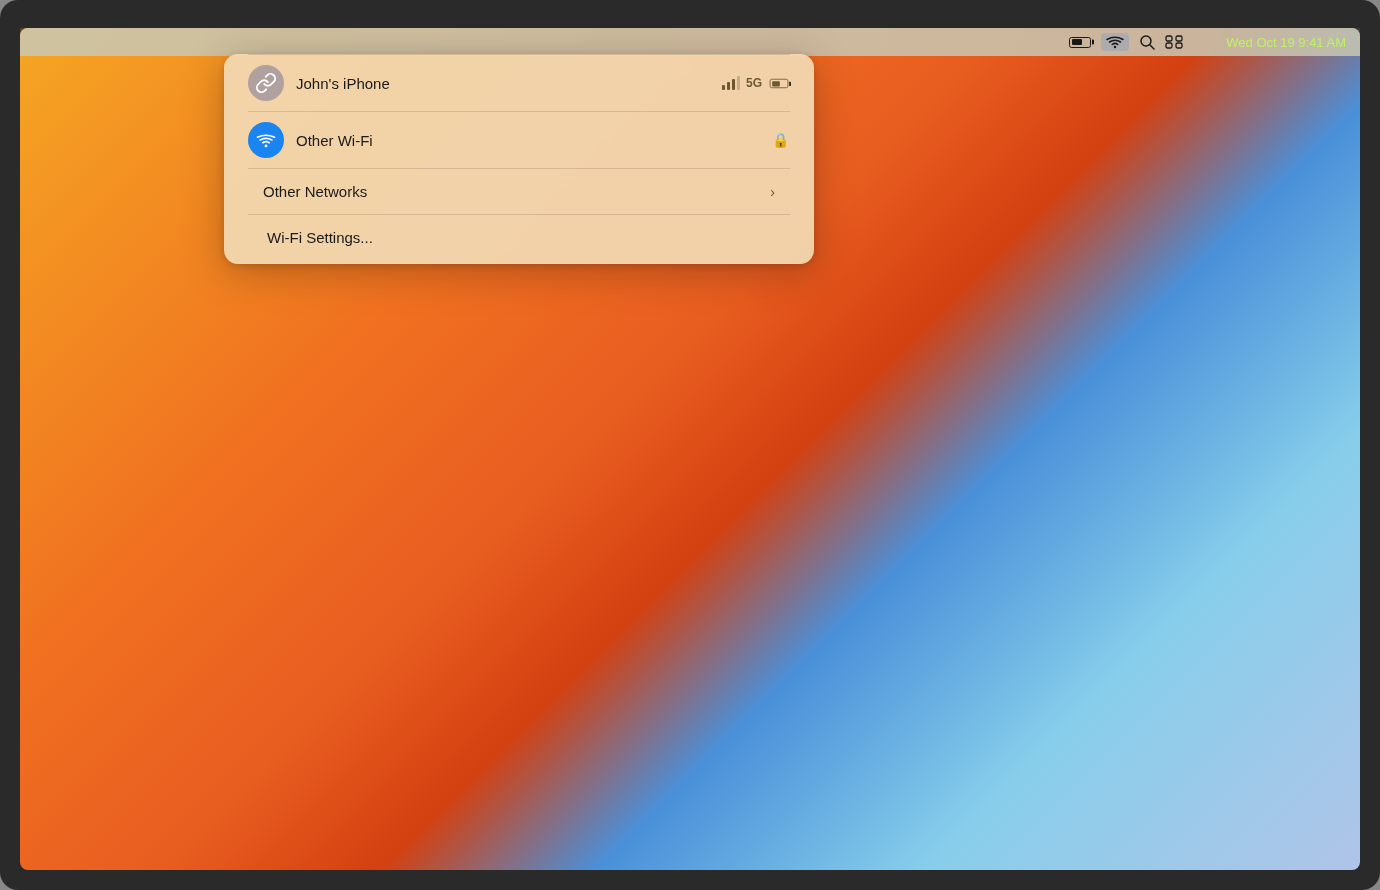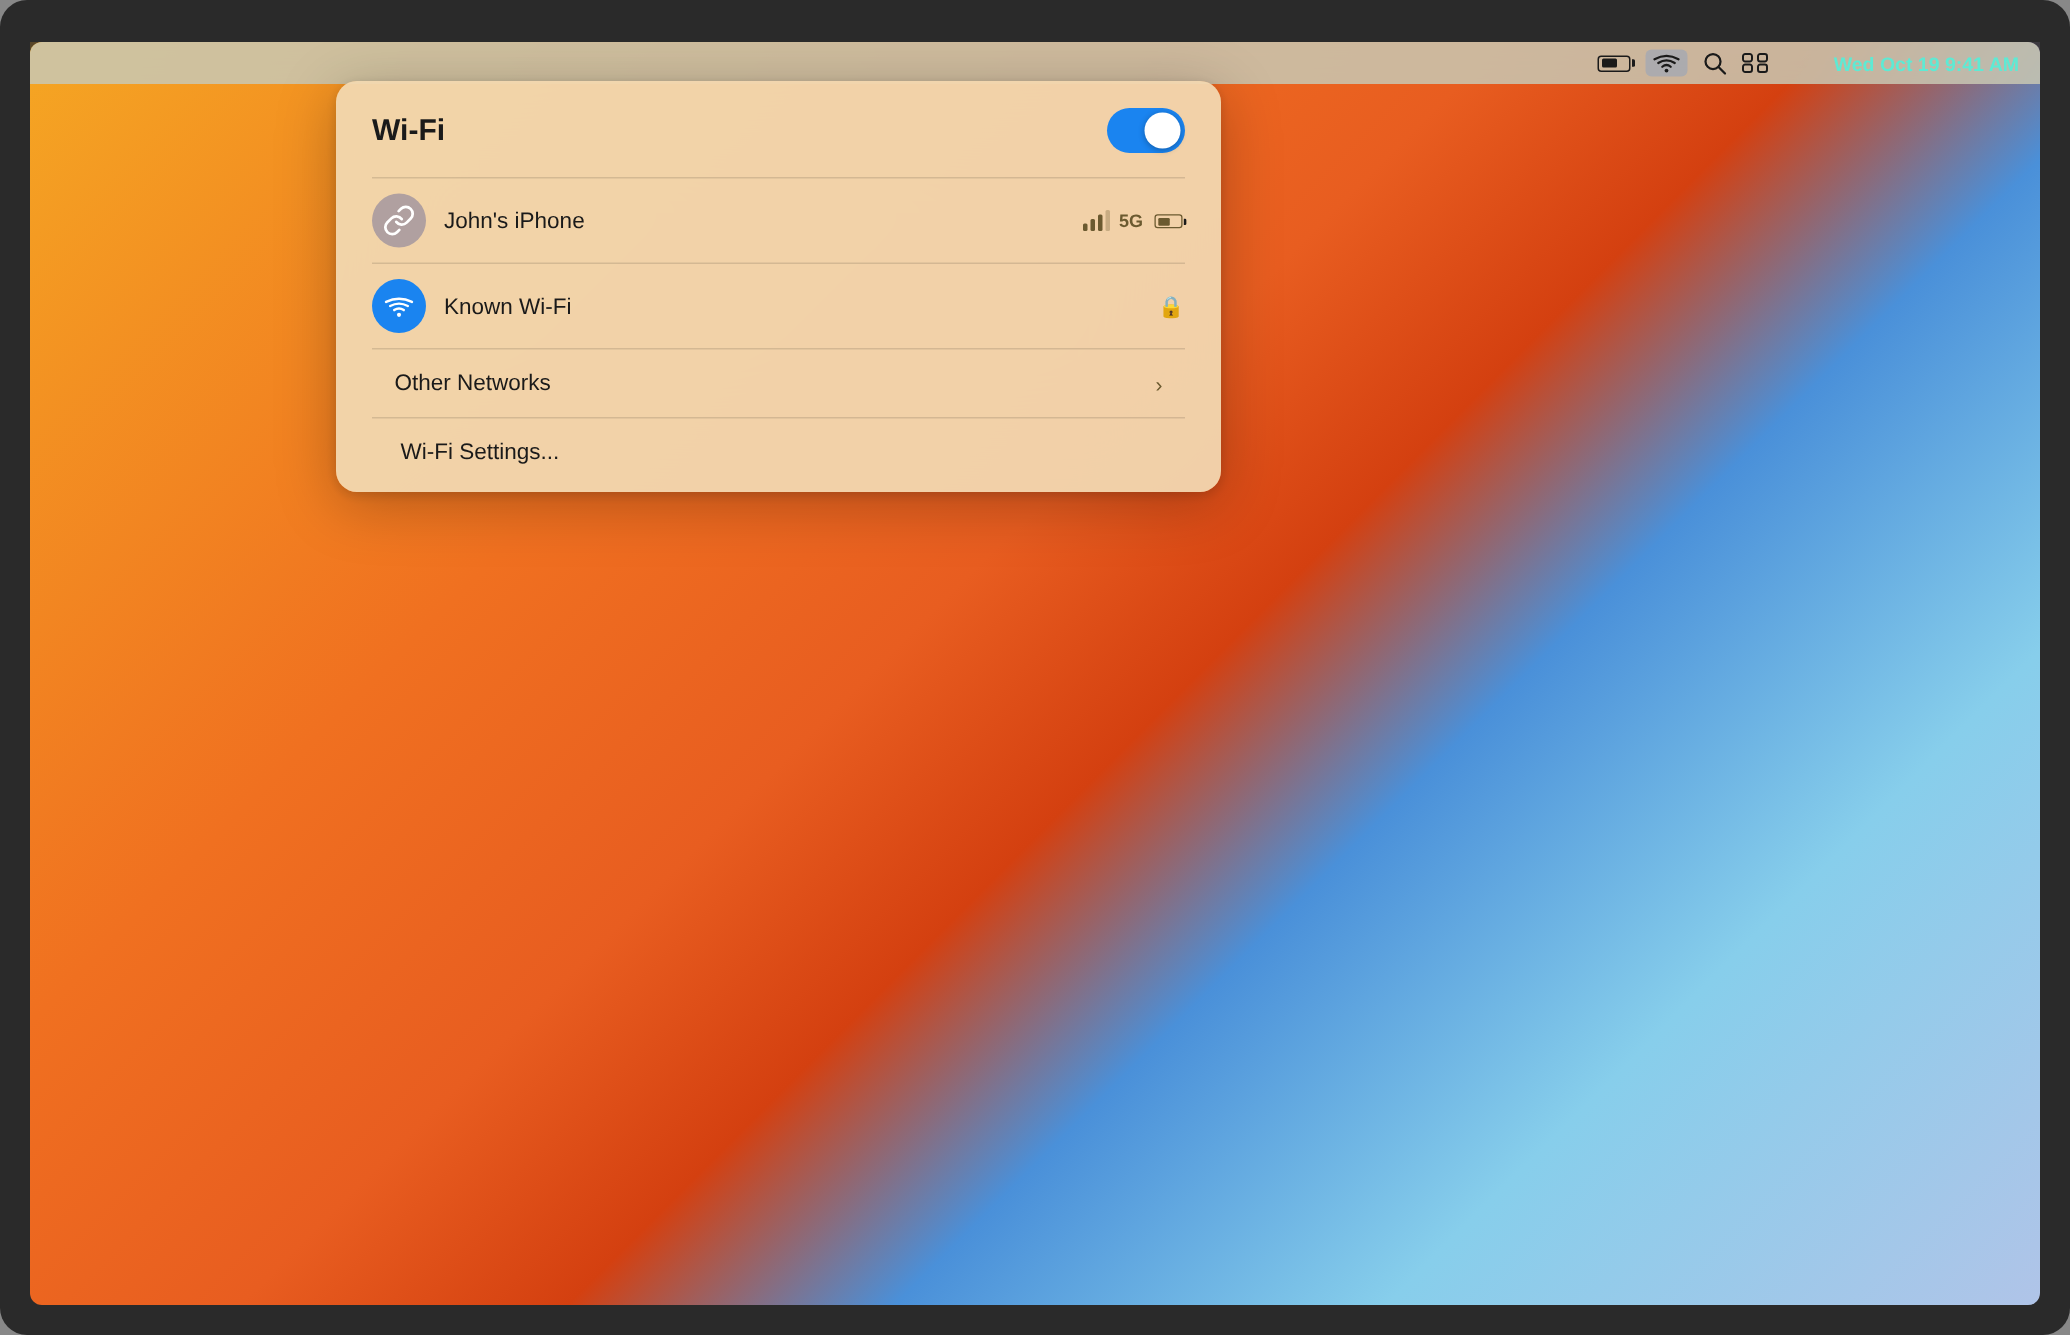--- a/index.html
+++ b/index.html
@@ -86,22 +86,22 @@
     }
 
     .menubar-icon.active {
       background: rgba(100, 150, 220, 0.3);
       border-radius: 4px;
       padding: 2px 5px;
     }
 
     .menubar-time {
       font-size: 13px;
-      font-weight: 700;
-      color: #5eead4;
+      font-weight: 400;
+      color: #bef264;
       white-space: nowrap;
       margin-left: 33px;
     }
 
     
     .battery-icon {
       display: flex;
       align-items: center;
       gap: 2px;
     }
@@ -349,26 +349,20 @@
             <rect x="11" y="8" width="6" height="5" rx="1.5" stroke="#1a1a1a" stroke-width="1.3" fill="none"></rect>
           </svg>
         </div>
 
         <div class="menubar-time">Wed Oct 19  9:41 AM</div>
       </div>
     </div>
 
     <div class="popup">
 
-      <div class="popup-header">
-        <span class="popup-title">Wi-Fi</span>
-        <div class="toggle">
-          <div class="toggle-knob"></div>
-        </div>
-      </div>
 
       <div class="divider"></div>
 
 
       <div class="network-row">
         <div class="network-icon-wrap">
           <svg class="link-svg" viewBox="0 0 24 24">
             <path d="M10 13a5 5 0 0 0 7.54.54l3-3a5 5 0 0 0-7.07-7.07l-1.72 1.71" stroke="#fff" stroke-width="2" fill="none" stroke-linecap="round" stroke-linejoin="round"></path>
             <path d="M14 11a5 5 0 0 0-7.54-.54l-3 3a5 5 0 0 0 7.07 7.07l1.71-1.71" stroke="#fff" stroke-width="2" fill="none" stroke-linecap="round" stroke-linejoin="round"></path>
           </svg>
@@ -397,21 +391,21 @@
 
       <div class="network-row">
         <div class="network-icon-wrap blue">
           <svg class="wifi-svg" viewBox="0 0 22 16">
             <circle cx="11" cy="14.5" r="1.5" fill="white"></circle>
             <path d="M7.5 11 Q11 8.5 14.5 11" stroke="white" stroke-width="1.8" fill="none" stroke-linecap="round"></path>
             <path d="M4.5 8 Q11 4.5 17.5 8" stroke="white" stroke-width="1.8" fill="none" stroke-linecap="round"></path>
             <path d="M1.5 5 Q11 0.5 20.5 5" stroke="white" stroke-width="1.8" fill="none" stroke-linecap="round"></path>
           </svg>
         </div>
-        <span class="network-name">Known Wi-Fi</span>
+        <span class="network-name">Other Wi-Fi</span>
         <div class="network-meta">
           <span class="lock-icon">🔒</span>
         </div>
       </div>
 
       <div class="divider"></div>
 
       <div class="other-networks-row">
         <span class="other-networks-label">Other Networks</span>
         <span class="chevron">›</span>

